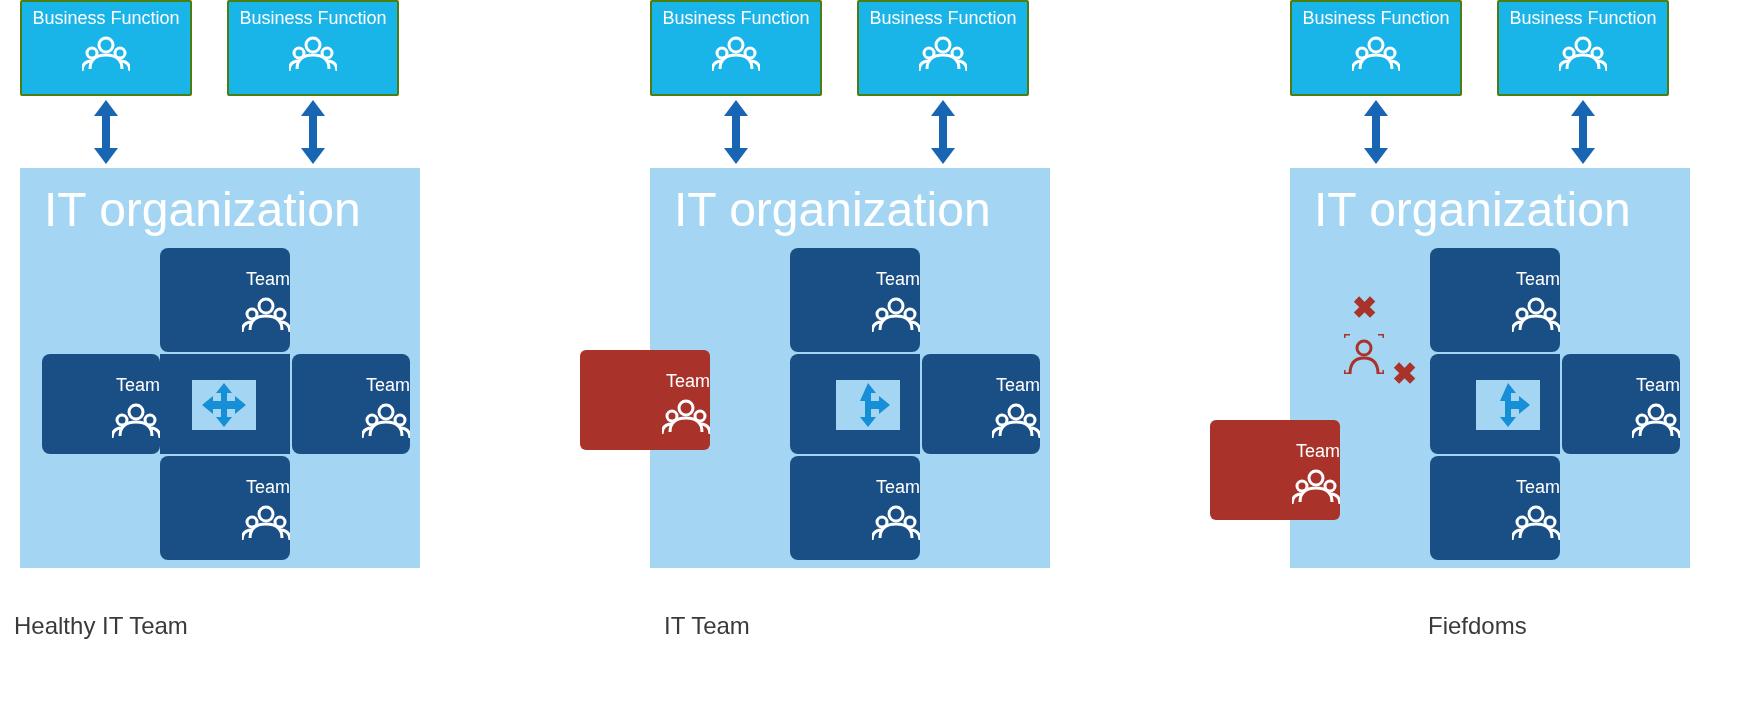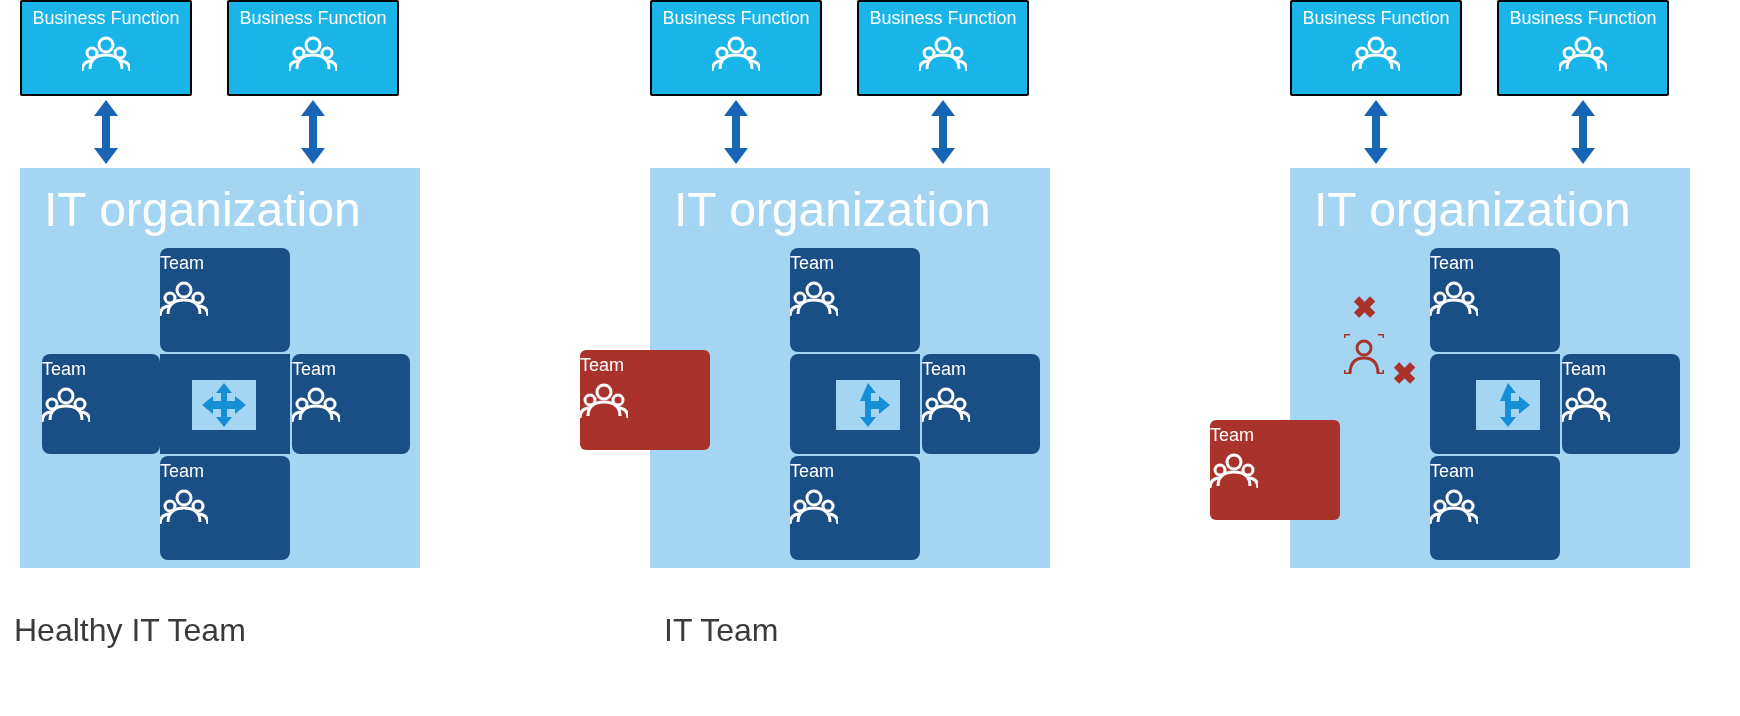--- a/index.html
+++ b/index.html
@@ -23,21 +23,21 @@
   
   .bf-row {
     display: flex;
     gap: 35px;
     margin-left: 10px;
   }
   .bf-box {
     width: 172px;
     height: 96px;
     background: #19b5e8;
-    border: 2px solid #000000;
+    border: 2px solid #4d7c0f;
     color: #fff;
     text-align: center;
     padding-top: 6px;
     font-size: 18px;
     border-radius: 2px;
   }
   .bf-box .people { margin-top: 4px; }
   
   .vlinks {
     display: flex;
@@ -62,35 +62,35 @@
   .it-org-title {
     color: #fff;
     font-size: 48px;
     font-weight: 300;
     padding: 14px 0 0 24px;
   }
   .team-box {
     position: absolute;
     background: #1a4f86;
     color: #fff;
-    text-align: left;
+    text-align: right;
     border-radius: 8px;
     font-size: 18px;
-    padding-top: 5px;
+    padding-top: 21px;
   }
   .team-box.danger { background: #a9332a; border-radius: 6px; }
   .team-box .people { margin-top: 4px; }
   .center-arrows {
     position: absolute;
     width: 64px; height: 50px;
     background: #a4d6f4;
     display: flex; align-items: center; justify-content: center;
   }
   .caption {
-    font-size: 32px;
+    font-size: 24px;
     font-weight: 300;
     color: #3a3a3a;
     margin-top: 44px;
     margin-left: 4px;
   }
   .xmark {
     position: absolute;
     color: #a9332a;
     font-size: 30px;
     font-weight: 900;
@@ -316,15 +316,16 @@
       <div class="xmark" style="left:62px; top:122px;">✖</div>
       <div class="xmark" style="left:102px; top:188px;">✖</div>
     </div>
 
     <div class="team-box danger" style="left:40px; top:420px; width:130px; height:100px;">
       <div>Team</div>
       <svg class="people" width="48" height="40">
           <use href="#people-icon"></use>
         </svg>
     </div>
+    <div class="caption" style="margin-left:258px;">Fiefdoms</div>
   </div>
 
 </div>
 
 </body></html>

